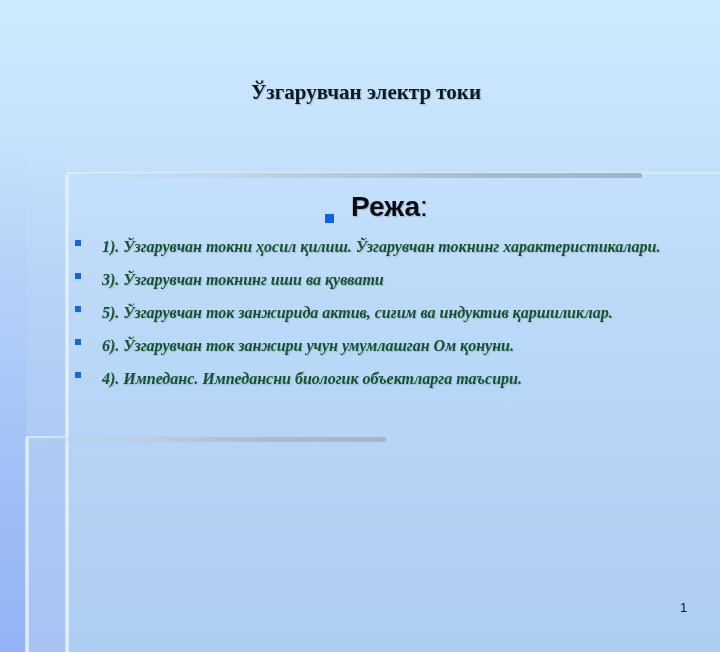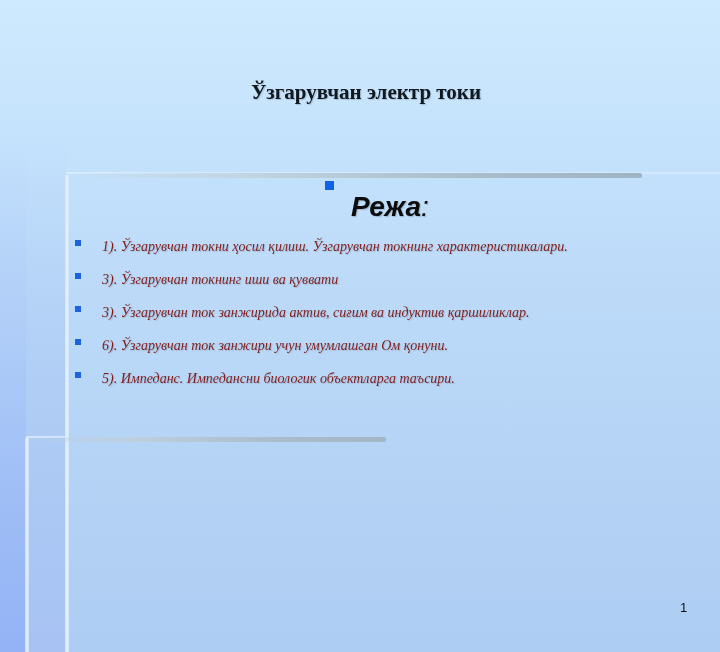--- a/index.html
+++ b/index.html
@@ -50,21 +50,21 @@
     .title {
       position: absolute; left: 0; top: 80px; width: 732px;
       text-align: center;
       font-family: "Liberation Serif", serif;
       font-weight: bold; font-size: 21px; color: #101820;
       text-shadow: 1px 1px 1px rgba(120,140,160,0.45);
     }
 
     .heading {
       position: absolute; left: 325px; top: 191px;
-      display: flex; align-items: flex-start; font-style: italic;
+      display: flex; align-items: flex-end;
     }
     .heading .bullet {
       width: 9px; height: 9px; background: #0f62e8;
       margin-right: 17px; margin-top: -10px;
     }
     .heading .text {
       font-family: "Liberation Sans", sans-serif;
       font-weight: bold; font-size: 28px; color: #0c0c0c;
       text-shadow: 1px 1px 1px rgba(120,140,160,0.5);
     }
@@ -75,24 +75,25 @@
     }
 
     .list {
       position: absolute; left: 74px; top: 232px; width: 630px;
       list-style: none;
     }
     .list li {
       position: relative;
       padding-left: 28px;
       font-family: "Liberation Serif", serif;
-      font-style: italic; font-size: 14px; line-height: 30px;
-      color: #7f1d1d;
+      font-style: italic; font-size: 16px; line-height: 30px;
+      color: #14532d;
       text-shadow: 1px 1px 1px rgba(130,150,175,0.45);
       margin-bottom: 3px;
+      font-weight: bold;
     }
     .list li .bullet {
       position: absolute; left: 1px; top: 8px;
       width: 6px; height: 6px; background: #1a64e0;
     }
 
     .page-num {
       position: absolute; left: 680px; top: 600px;
       font-family: "Liberation Sans", sans-serif;
       font-size: 13px; color: #111;
@@ -122,25 +123,25 @@
   <li>
     <span class="bullet"></span>
     <span>1). Ўзгарувчан токни ҳосил қилиш. Ўзгарувчан токнинг характеристикалари.</span>
   </li>
   <li>
     <span class="bullet"></span>
     <span>3). Ўзгарувчан токнинг иши ва қуввати</span>
   </li>
   <li>
     <span class="bullet"></span>
-    <span>3). Ўзгарувчан ток занжирида актив, сиғим ва индуктив қаршиликлар.</span>
+    <span>5). Ўзгарувчан ток занжирида актив, сиғим ва индуктив қаршиликлар.</span>
   </li>
   <li>
     <span class="bullet"></span>
     <span>6). Ўзгарувчан ток занжири учун умумлашган Ом қонуни.</span>
   </li>
   <li>
     <span class="bullet"></span>
-    <span>5). Импеданс. Импедансни биологик объектларга таъсири.</span>
+    <span>4). Импеданс. Импедансни биологик объектларга таъсири.</span>
   </li>
 </ul>
 
 <div class="page-num">1</div>
 
 </body></html>

